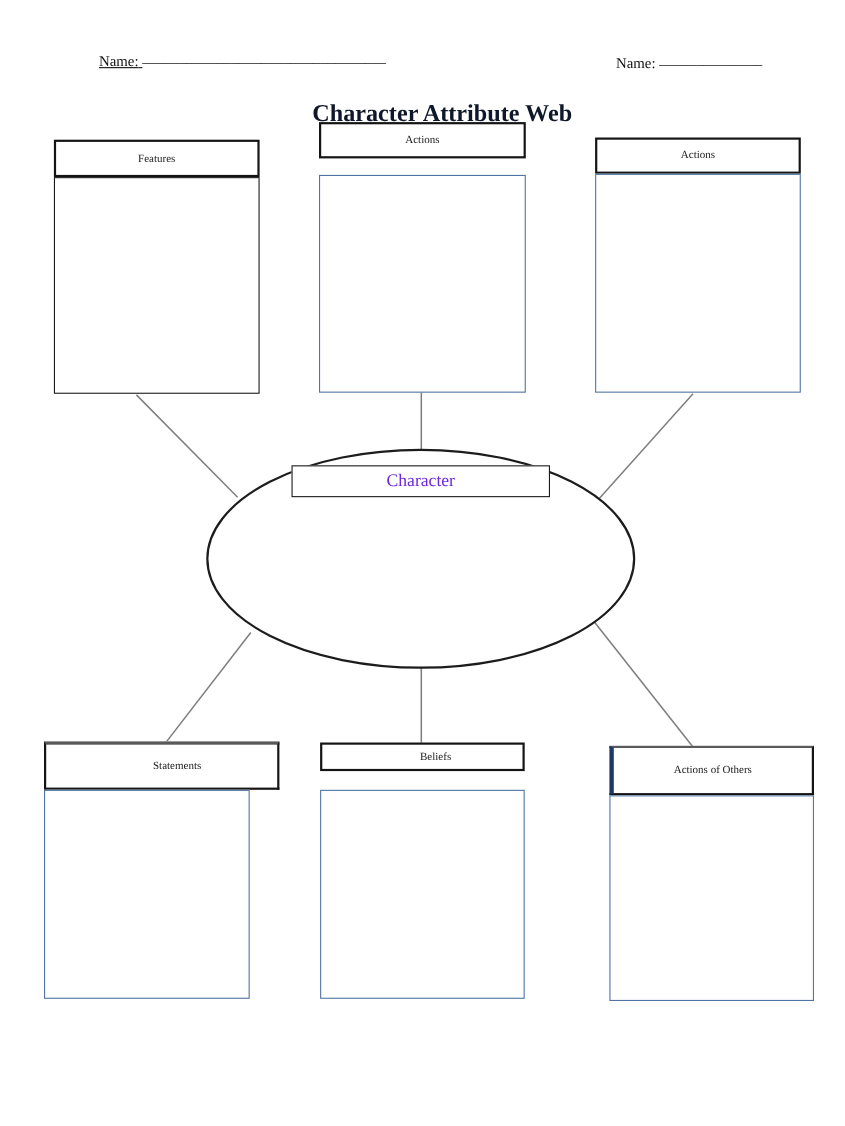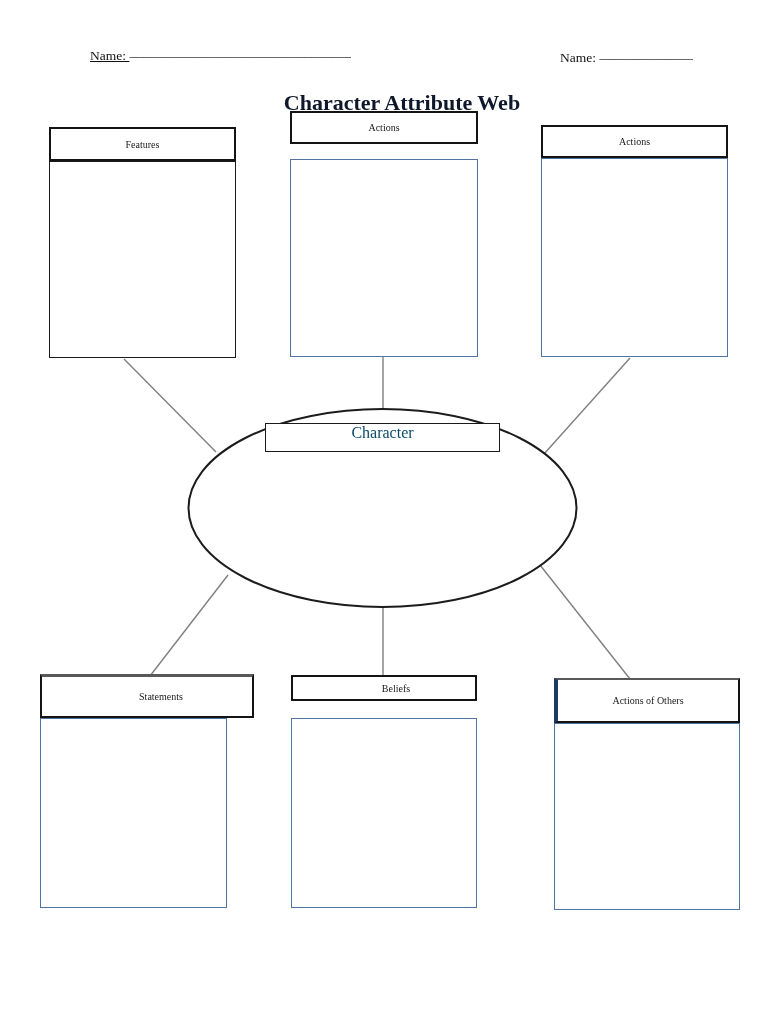--- a/index.html
+++ b/index.html
@@ -61,22 +61,22 @@
 
   .aoo-header      { left: 554px; top: 678px; width: 186px; height: 45px;
                      border-top: 2.5px solid #595959; border-left: 4px solid #1f3864; }
   .aoo-body        { left: 554px; top: 723px; width: 186px; height: 187px; }
 
   
   .character-box {
     left: 265px; top: 423px; width: 235px; height: 29px;
     background: #ffffff;
     border: 1.6px solid #1a1a1a;
-    display: flex; justify-content: center;
-    font-size: 16px; color: #0c4a6e;
+    display: flex; align-items: center; justify-content: center;
+    font-size: 16px; color: #6d28d9;
     z-index: 2;
   }
 </style>
 </head>
 <body>
 
 <div class="abs fill-row name-row"><span>Name:</span>
   <span class="blank name-blank">_________________________________</span>
 </div>
 

